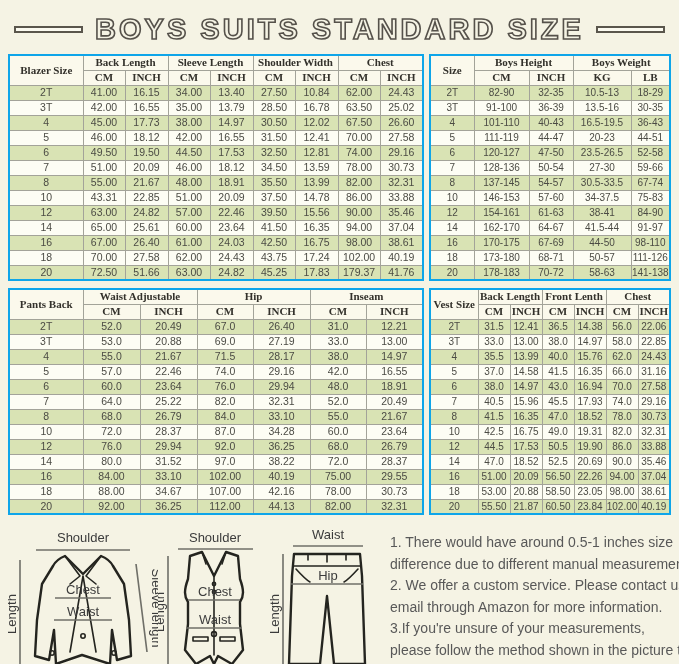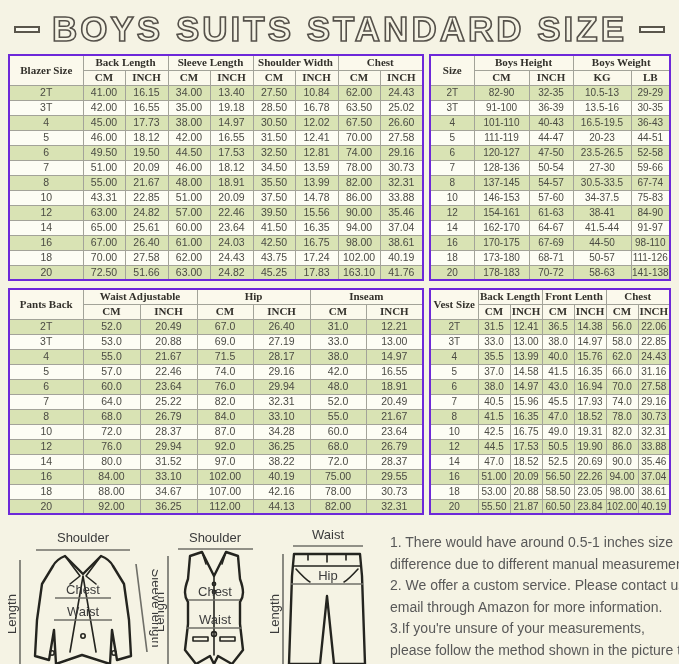--- a/index.html
+++ b/index.html
@@ -16,36 +16,36 @@
   .title-row {
     display:flex; align-items:center; gap:12px;
     padding:10px 14px 4px 14px; height:52px;
   }
   .title-rule {
     flex:1; height:7px;
     border:2px solid #5a564c; background:#fbfaf0;
   }
   .page-title {
     font-family:"Liberation Sans", sans-serif;
-    font-weight:800; font-size:35px; letter-spacing:3px;
+    font-weight:800; font-size:29px; letter-spacing:3px;
     color:#f5f3e4;
     -webkit-text-stroke:1.6px #55514a;
     text-transform:uppercase;
     white-space:nowrap;
   }
 
   
   .tables-wrap { padding:2px 8px 0 8px; }
   .table-band { display:flex; gap:7px; margin-bottom:7px; }
   .tbl-left { width:414px; }
   .tbl-right { width:292px; }
 
   table.sizes {
     border-collapse:collapse; width:100%; table-layout:fixed;
-    border:2px solid #6d28d9;
+    border:2px solid #0ea5e9;
     background:#fdfdf4;
     padding-left:28px;
   }
   table.sizes th, table.sizes td {
     border:1px solid #a3a399;
     text-align:center; vertical-align:middle;
     height:15px; line-height:13px;
     overflow:hidden; white-space:nowrap;
   }
   table.sizes th {
@@ -129,21 +129,21 @@
                 <td>27.50</td>
                 <td>10.84</td>
                 <td>62.00</td>
                 <td>24.43</td>
               </tr>
               <tr>
                 <td>3T</td>
                 <td>42.00</td>
                 <td>16.55</td>
                 <td>35.00</td>
-                <td>19.18</td>
+                <td>13.79</td>
                 <td>28.50</td>
                 <td>16.78</td>
                 <td>63.50</td>
                 <td>25.02</td>
               </tr>
               <tr class="g">
                 <td>4</td>
                 <td>45.00</td>
                 <td>17.73</td>
                 <td>38.00</td>
@@ -253,21 +253,21 @@
                 <td>40.19</td>
               </tr>
               <tr class="g">
                 <td>20</td>
                 <td>72.50</td>
                 <td>51.66</td>
                 <td>63.00</td>
                 <td>24.82</td>
                 <td>45.25</td>
                 <td>17.83</td>
-                <td>163.10</td>
+                <td>179.37</td>
                 <td>41.76</td>
               </tr>
             </tbody>
           </table>
         </div>
       <div class="tbl-right">
           <table class="sizes">
             <colgroup>
               <col style="width: 44px;">
               <col style="width: 55px;">
@@ -287,21 +287,21 @@
                 <th>KG</th>
                 <th>LB</th>
               </tr>
             </thead>
             <tbody>
               <tr class="g">
                 <td>2T</td>
                 <td>82-90</td>
                 <td>32-35</td>
                 <td>10.5-13</td>
-                <td>29-29</td>
+                <td>18-29</td>
               </tr>
               <tr>
                 <td>3T</td>
                 <td>91-100</td>
                 <td>36-39</td>
                 <td>13.5-16</td>
                 <td>30-35</td>
               </tr>
               <tr class="g">
                 <td>4</td>

